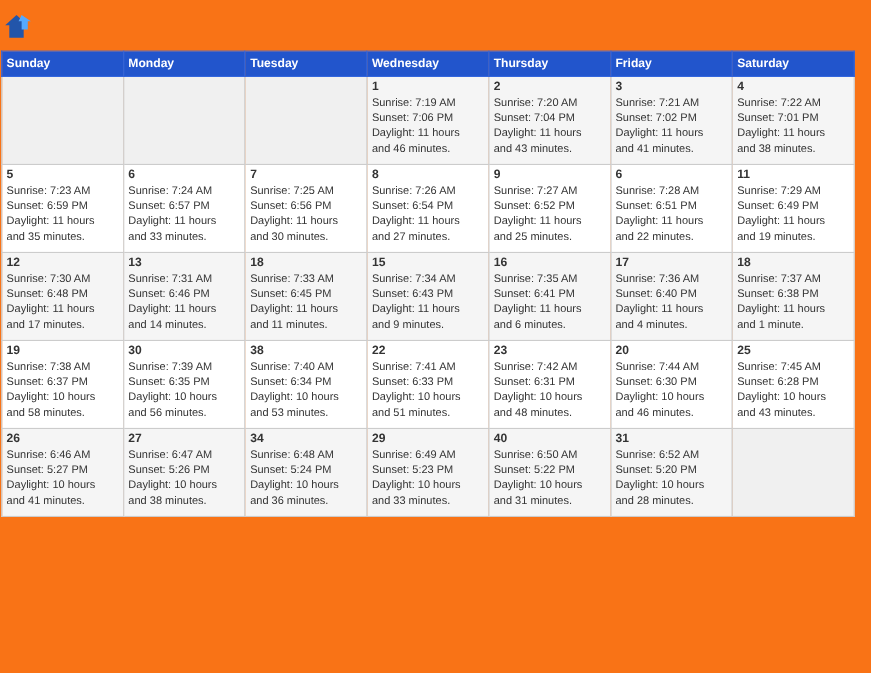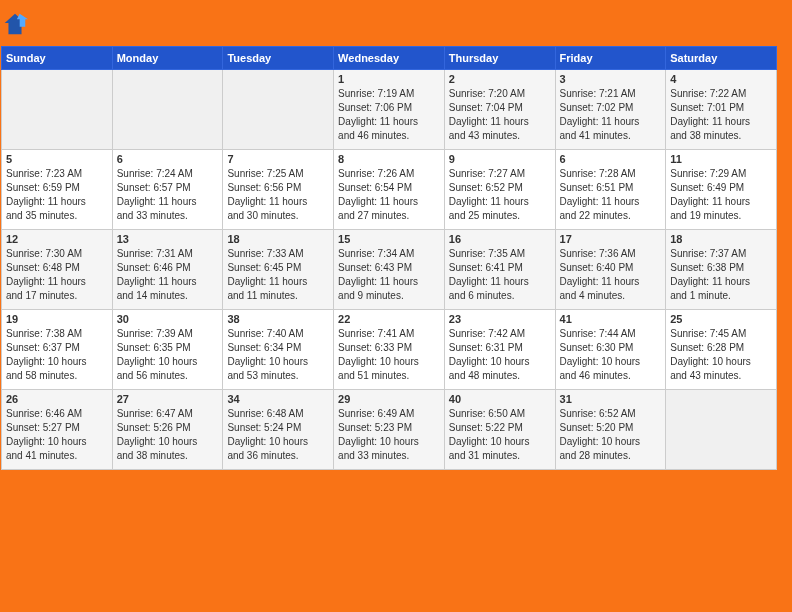--- a/index.html
+++ b/index.html
@@ -233,21 +233,21 @@
           </td>
           <td>
             <span class="day-num">22</span>
             <div class="day-info">Sunrise: 7:41 AM<br>Sunset: 6:33 PM<br>Daylight: 10 hours<br>and 51 minutes.</div>
           </td>
           <td>
             <span class="day-num">23</span>
             <div class="day-info">Sunrise: 7:42 AM<br>Sunset: 6:31 PM<br>Daylight: 10 hours<br>and 48 minutes.</div>
           </td>
           <td>
-            <span class="day-num">41</span>
+            <span class="day-num">20</span>
             <div class="day-info">Sunrise: 7:44 AM<br>Sunset: 6:30 PM<br>Daylight: 10 hours<br>and 46 minutes.</div>
           </td>
           <td>
             <span class="day-num">25</span>
             <div class="day-info">Sunrise: 7:45 AM<br>Sunset: 6:28 PM<br>Daylight: 10 hours<br>and 43 minutes.</div>
           </td>
         </tr>
         <tr>
           <td>
             <span class="day-num">26</span>

